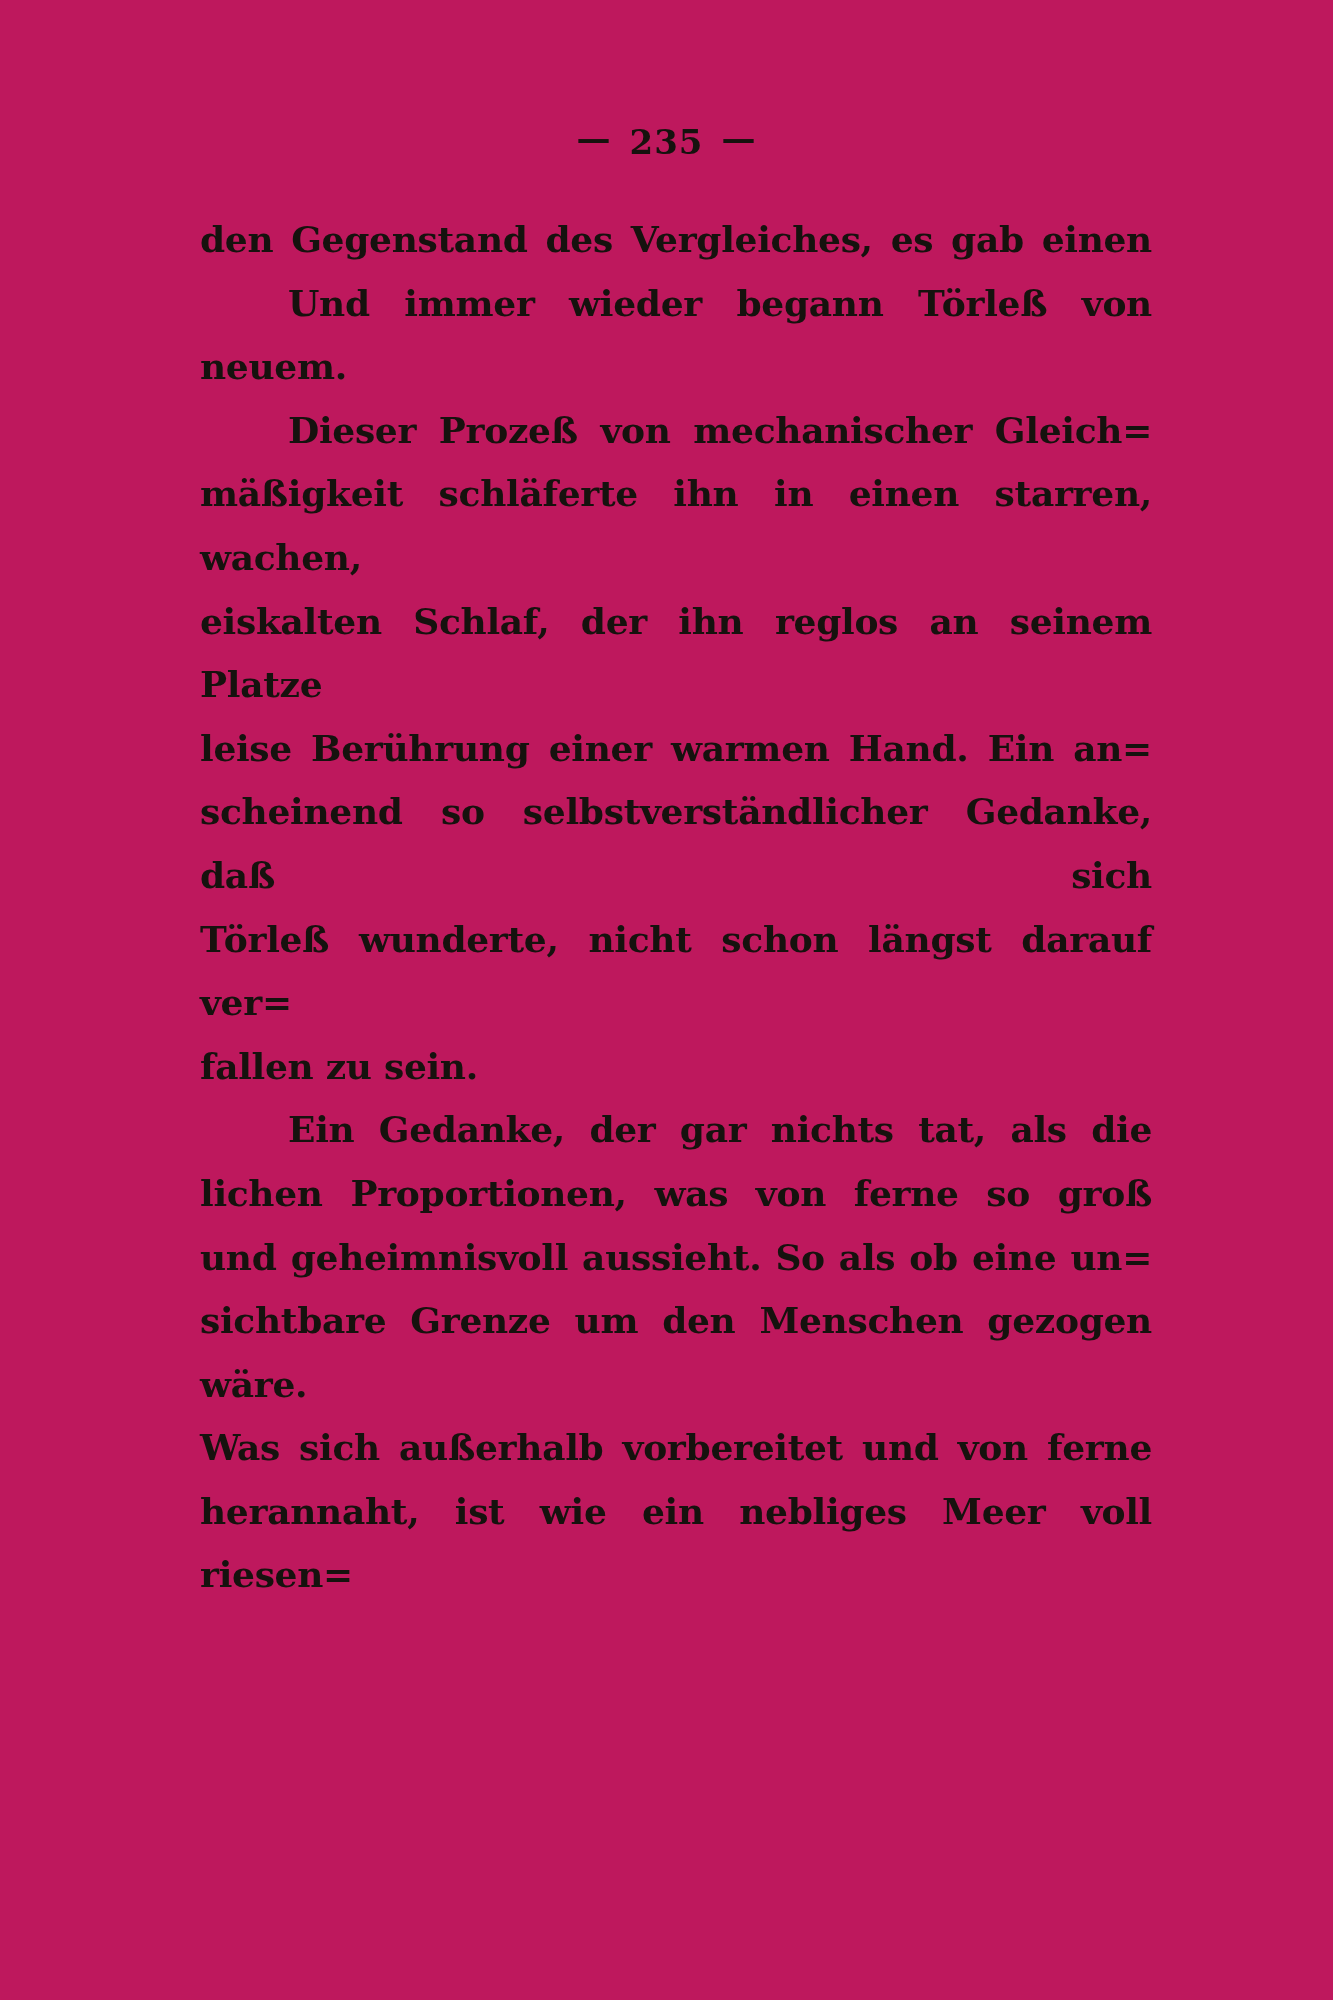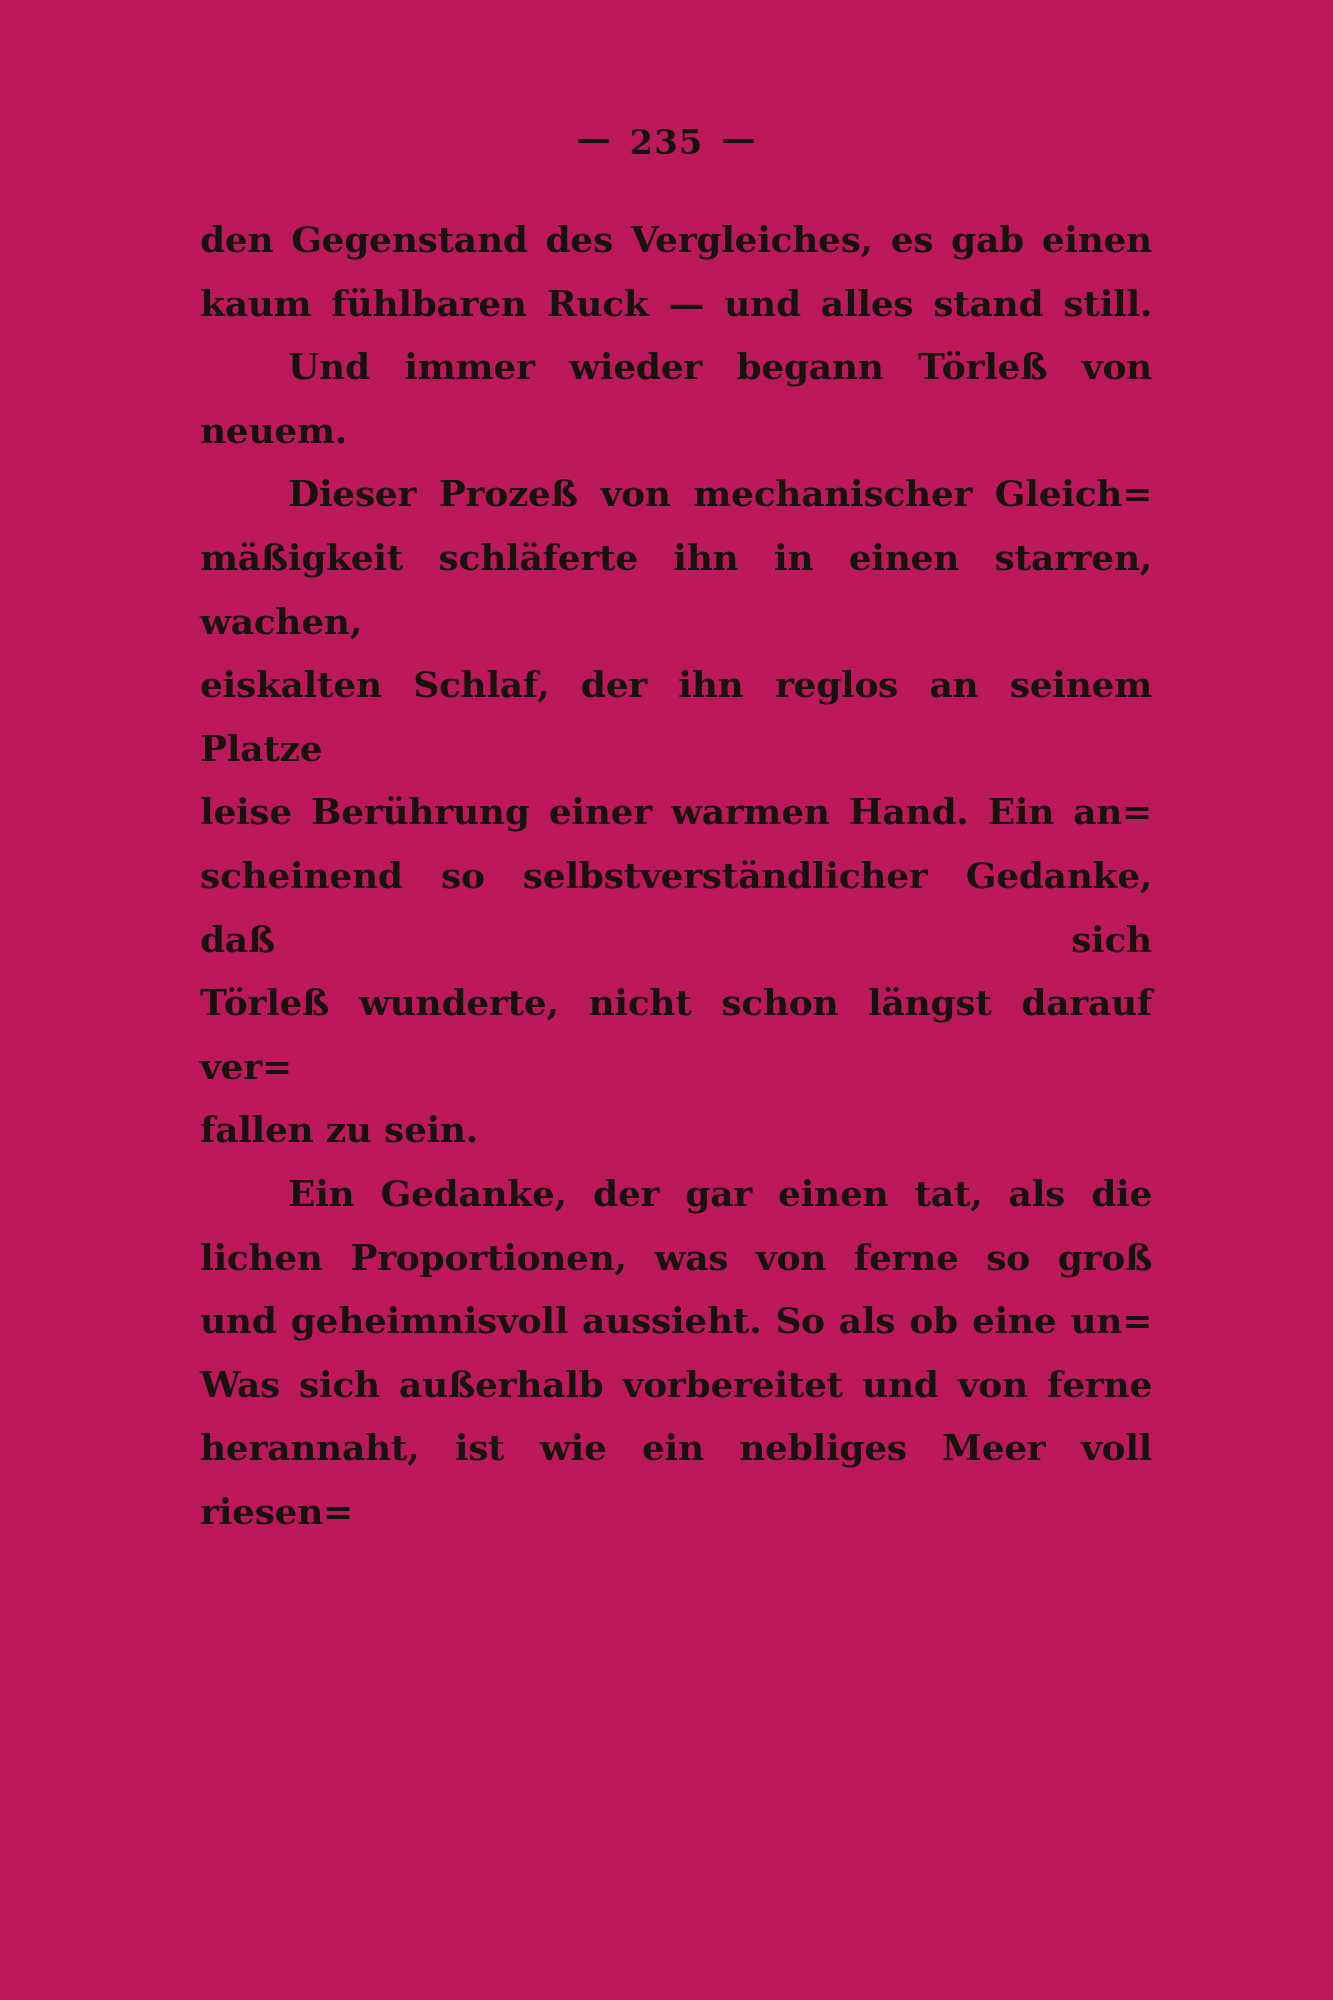--- a/index.html
+++ b/index.html
@@ -58,31 +58,31 @@
 <body>
 
 <div class="page">
 
   <div class="page-number">
     <span class="dash">—</span><span>235</span><span class="dash">—</span>
   </div>
 
   <div class="text-block">
     <p class="line">den Gegenstand des Vergleiches, es gab einen</p>
-    <p class="line">kaum fühlbaren Ruck — und alles stand still.</p>
     <p class="line ind">Und immer wieder begann Törleß von</p>
     <p class="line end">neuem.</p>
     <p class="line ind">Dieser Prozeß von mechanischer Gleich=</p>
     <p class="line">mäßigkeit schläferte ihn in einen starren, wachen,</p>
     <p class="line">eiskalten Schlaf, der ihn reglos an seinem Platze</p>
     <p class="line">leise Berührung einer warmen Hand. Ein an=</p>
     <p class="line">scheinend so selbstverständlicher Gedanke, daß sich</p>
     <p class="line">Törleß wunderte, nicht schon längst darauf ver=</p>
     <p class="line end">fallen zu sein.</p>
-    <p class="line ind">Ein Gedanke, der gar einen tat, als die</p>
+    <p class="line ind">Ein Gedanke, der gar nichts tat, als die</p>
     <p class="line">lichen Proportionen, was von ferne so groß</p>
     <p class="line">und geheimnisvoll aussieht. So als ob eine un=</p>
+    <p class="line">sichtbare Grenze um den Menschen gezogen wäre.</p>
     <p class="line">Was sich außerhalb vorbereitet und von ferne</p>
     <p class="line">herannaht, ist wie ein nebliges Meer voll riesen=</p>
 
   </div>
 
 </div>
 
 </body></html>

